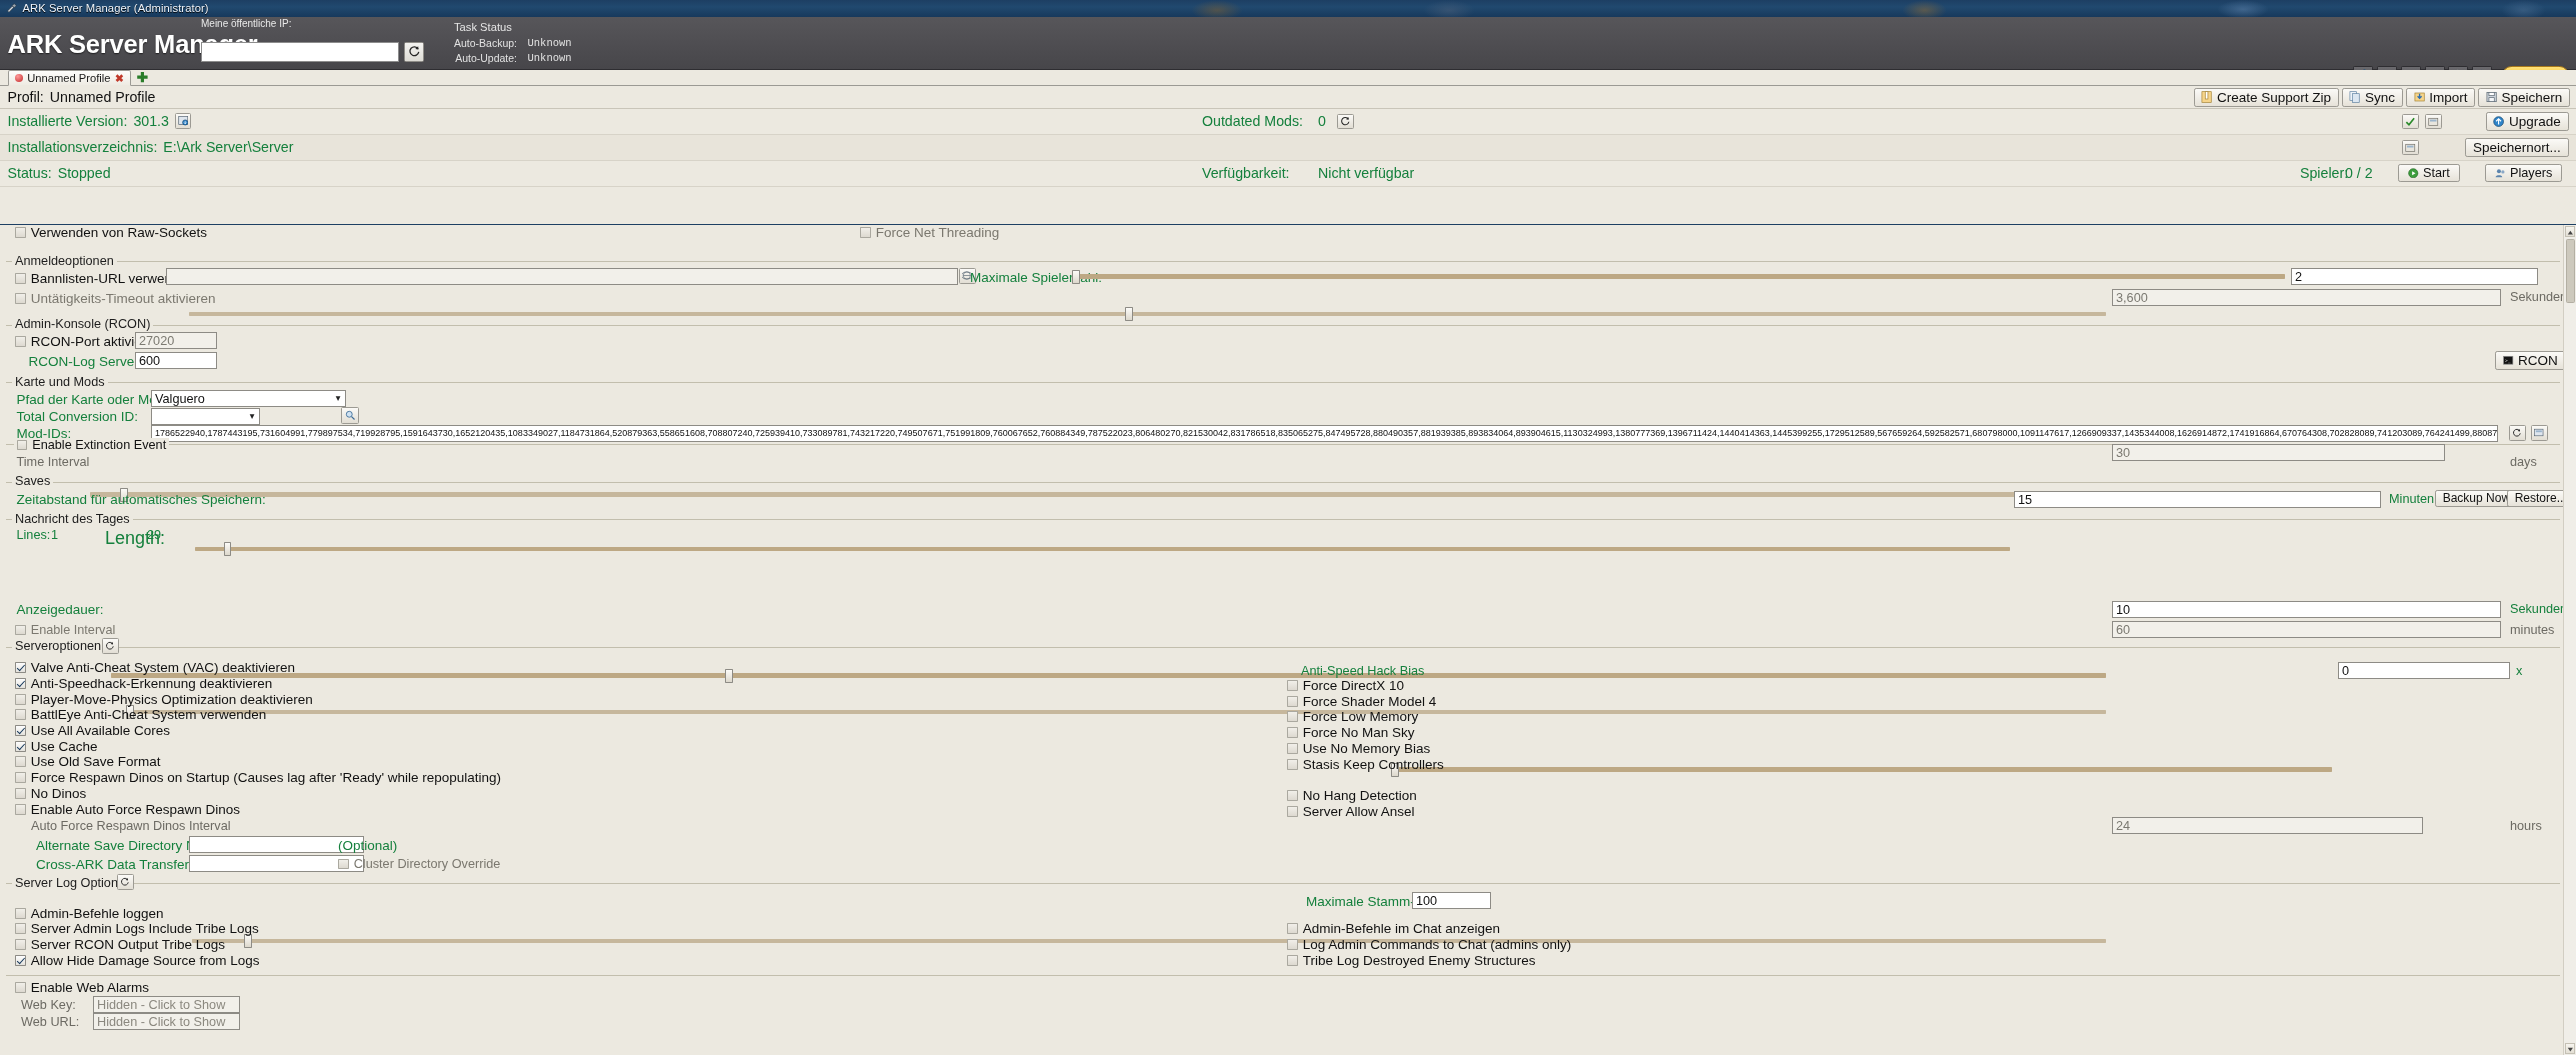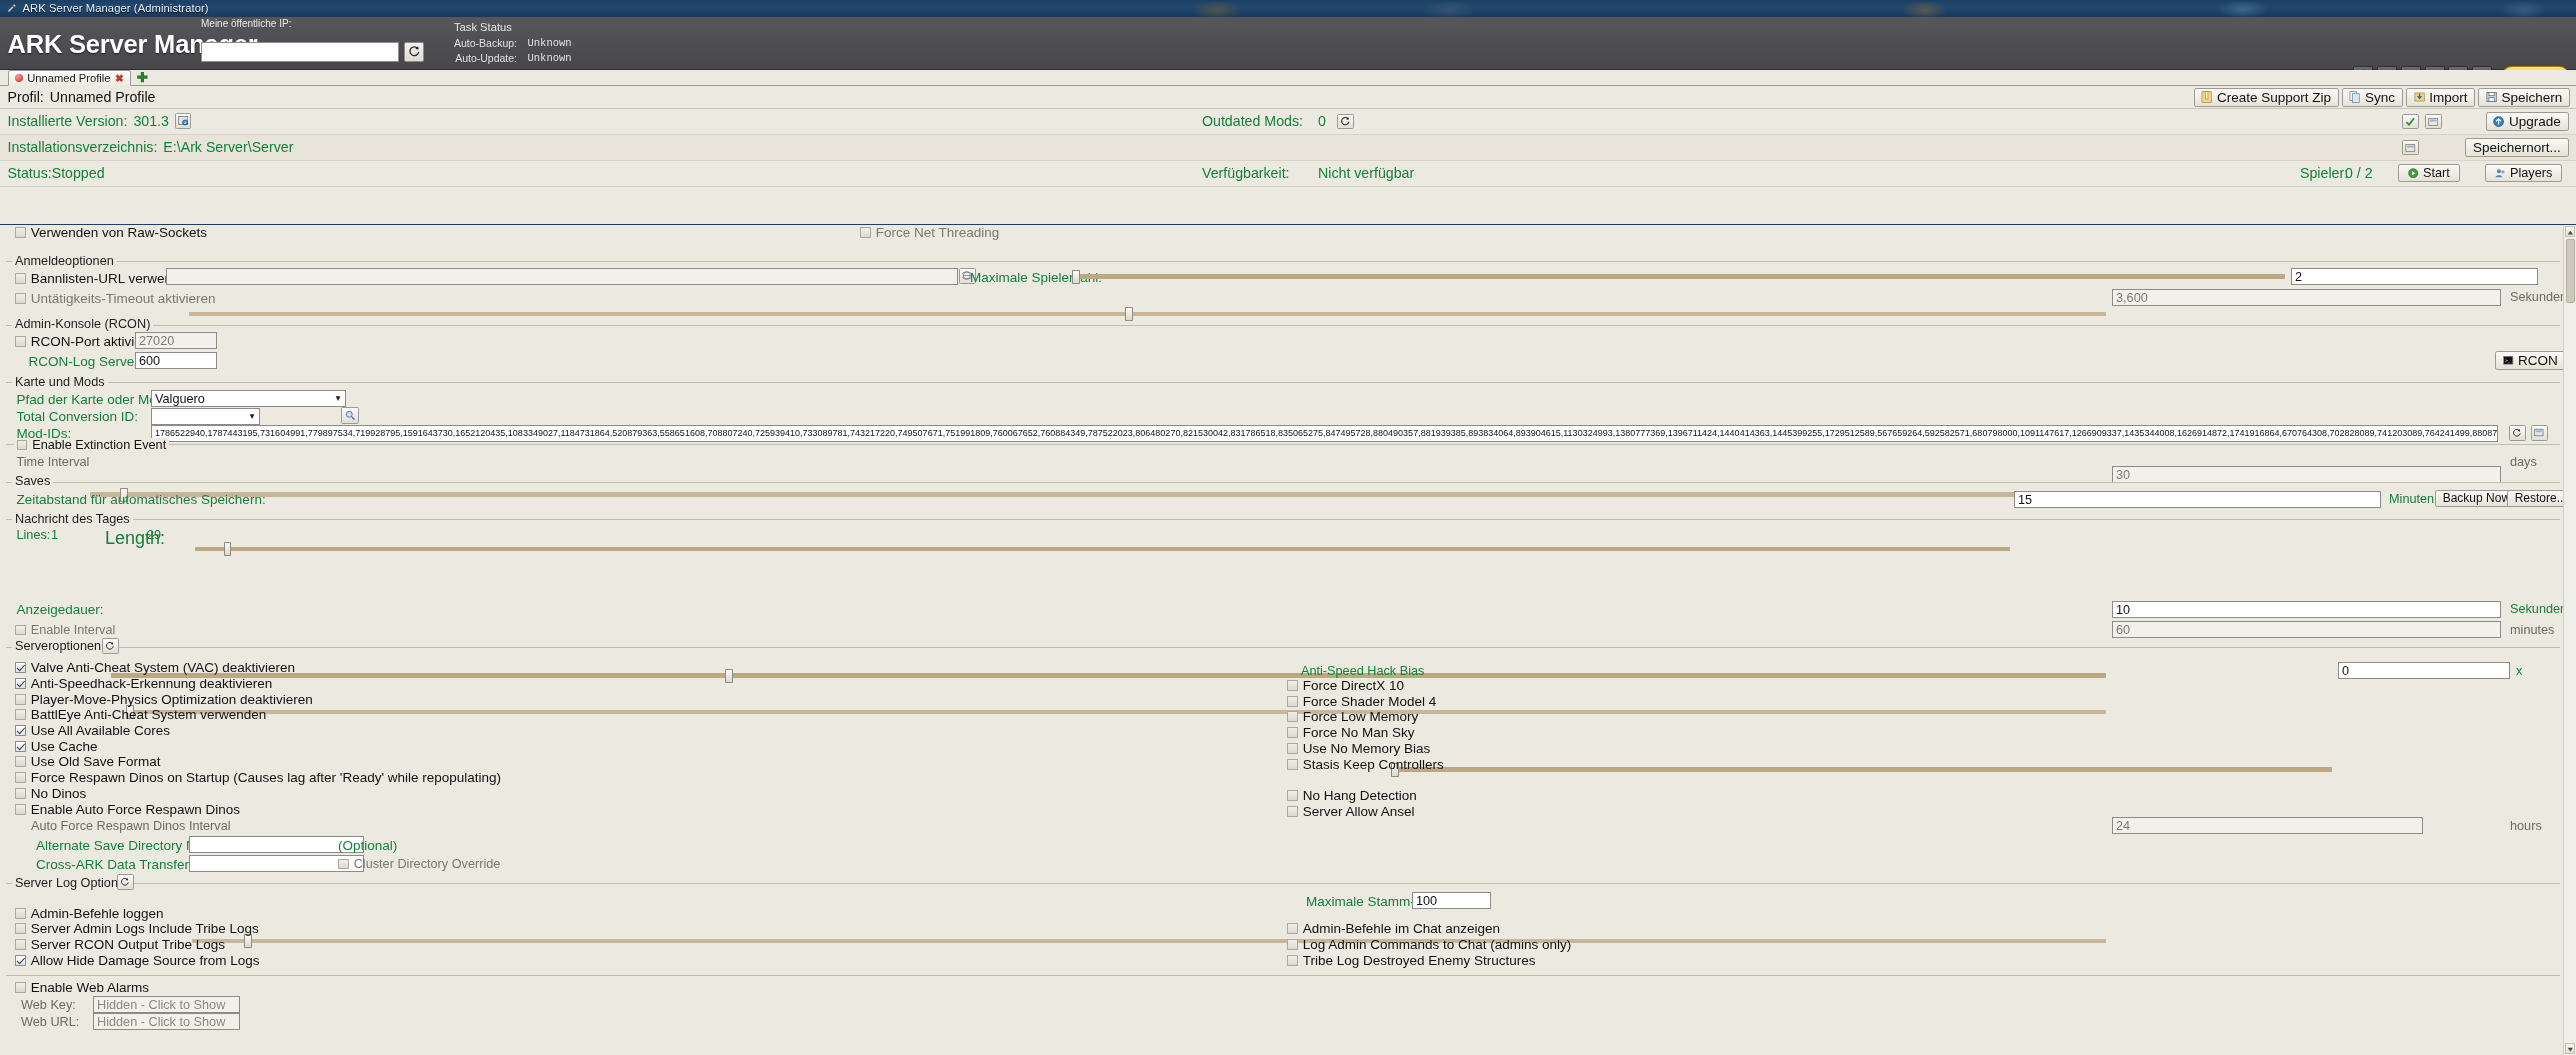--- a/index.html
+++ b/index.html
@@ -334,21 +334,21 @@
       <rect x="3" y="4" width="10" height="3" fill="#9ab4cc"></rect>
     </svg>
   </span>
   <div class="tbtn abs" style="right:7.5px;top:3.7px">
     <span>Speichernort...</span>
   </div>
 </div>
 
 <div class="inforow">
   <span class="lab ml10">Status:</span>
-  <span class="lab" style="">Stopped</span>
+  <span class="lab" style="margin-left:6px">Stopped</span>
   <span class="lab abs" style="left:1202px">Verfügbarkeit:</span>
   <span class="lab abs" style="left:1318px">Nicht verfügbar</span>
   <span class="lab abs" style="left:2300px">Spieler:</span>
   <span class="lab abs" style="left:2345px">0  /  2</span>
   <div class="greenbtn abs" style="left:2398px;top:3.7px">
     <svg width="10.5" height="10.5" viewBox="0 0 16 16">
       <circle cx="8" cy="8" r="7" fill="#3e9e3e" stroke="#246b24"></circle>
       <path d="M6.3 4.8 L11.4 8 L6.3 11.2 Z" fill="#fff"></path>
     </svg>
     <span>Start</span>
@@ -464,21 +464,21 @@
   <div class="hr" style="left:6px;top:219px;width:2554px"></div>
   <div class="cbrow abs" style="left:13.5px;top:213px;background:#ece9e0;padding:0 3px">
     <span class="chk dim"></span>
     <span style="font-size:12.7px">Enable Extinction Event</span>
   </div>
   <span class="lab dim abs" style="left:16.5px;top:230px;font-size:12.7px">Time Interval</span>
   <div class="slider abs dim" style="left:90px;top:228px;width:2016px">
     <div class="track"></div>
     <div class="thumb" style="left:30px"></div>
   </div>
-  <div class="txtin ro abs" style="left:2112px;top:241px;width:389px">30</div>
+  <div class="txtin ro abs" style="left:2112px;top:219px;width:333px">30</div>
   <span class="lab dim abs" style="left:2510px;top:230px;font-size:12.7px">days</span>
 
   <div class="hr" style="left:6px;top:257px;width:2554px"></div>
   <div class="grouplab" style="left:12px;top:249px">Saves</div>
   <span class="lab abs" style="left:16.5px;top:267px;font-size:13.5px">Zeitabstand für automatisches Speichern:</span>
   <div class="slider abs" style="left:195px;top:266px;width:1815px">
     <div class="track"></div>
     <div class="thumb" style="left:28.5px"></div>
   </div>
   <div class="txtin abs" style="left:2014px;top:266px;width:367px">15</div>

